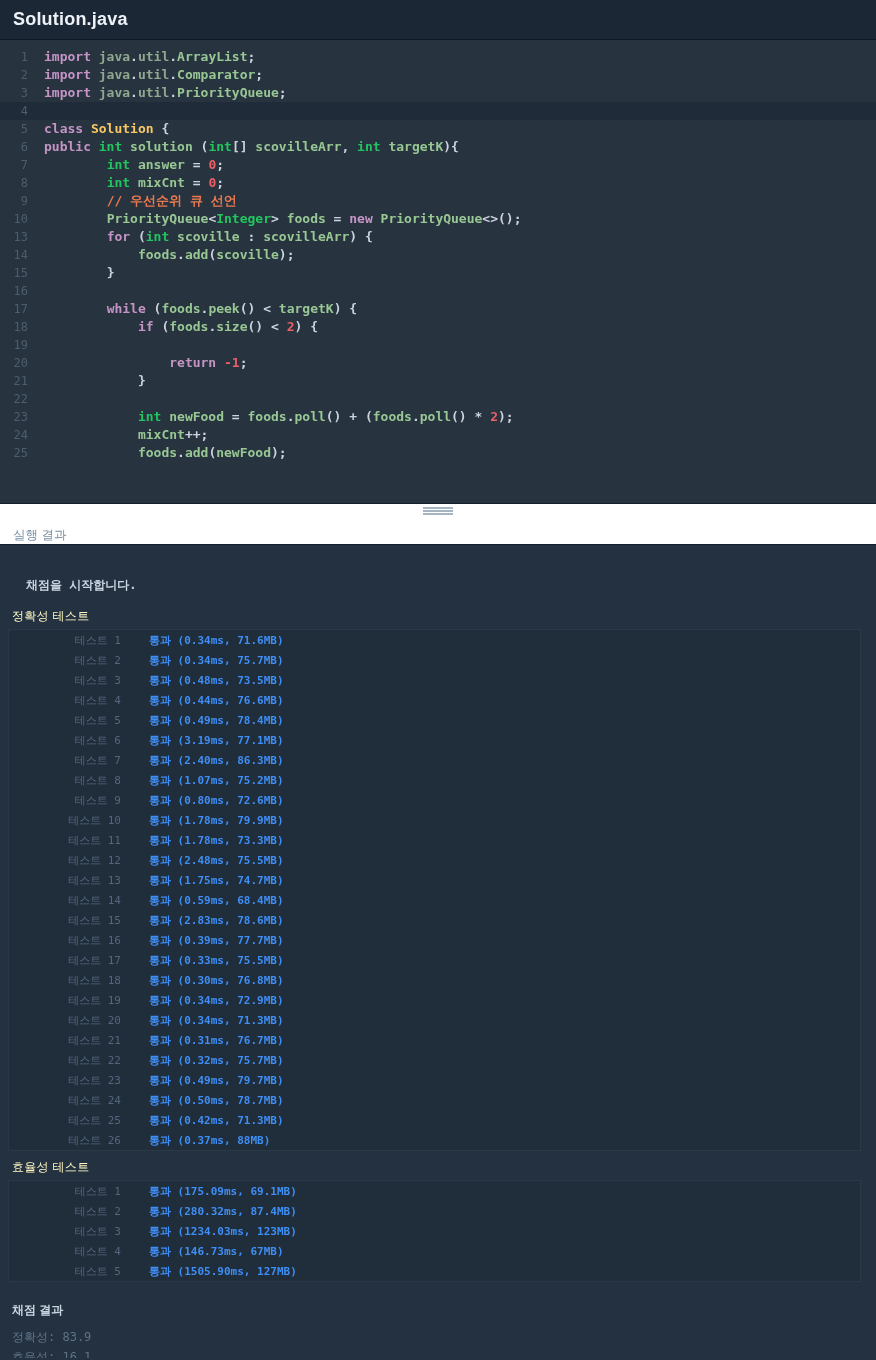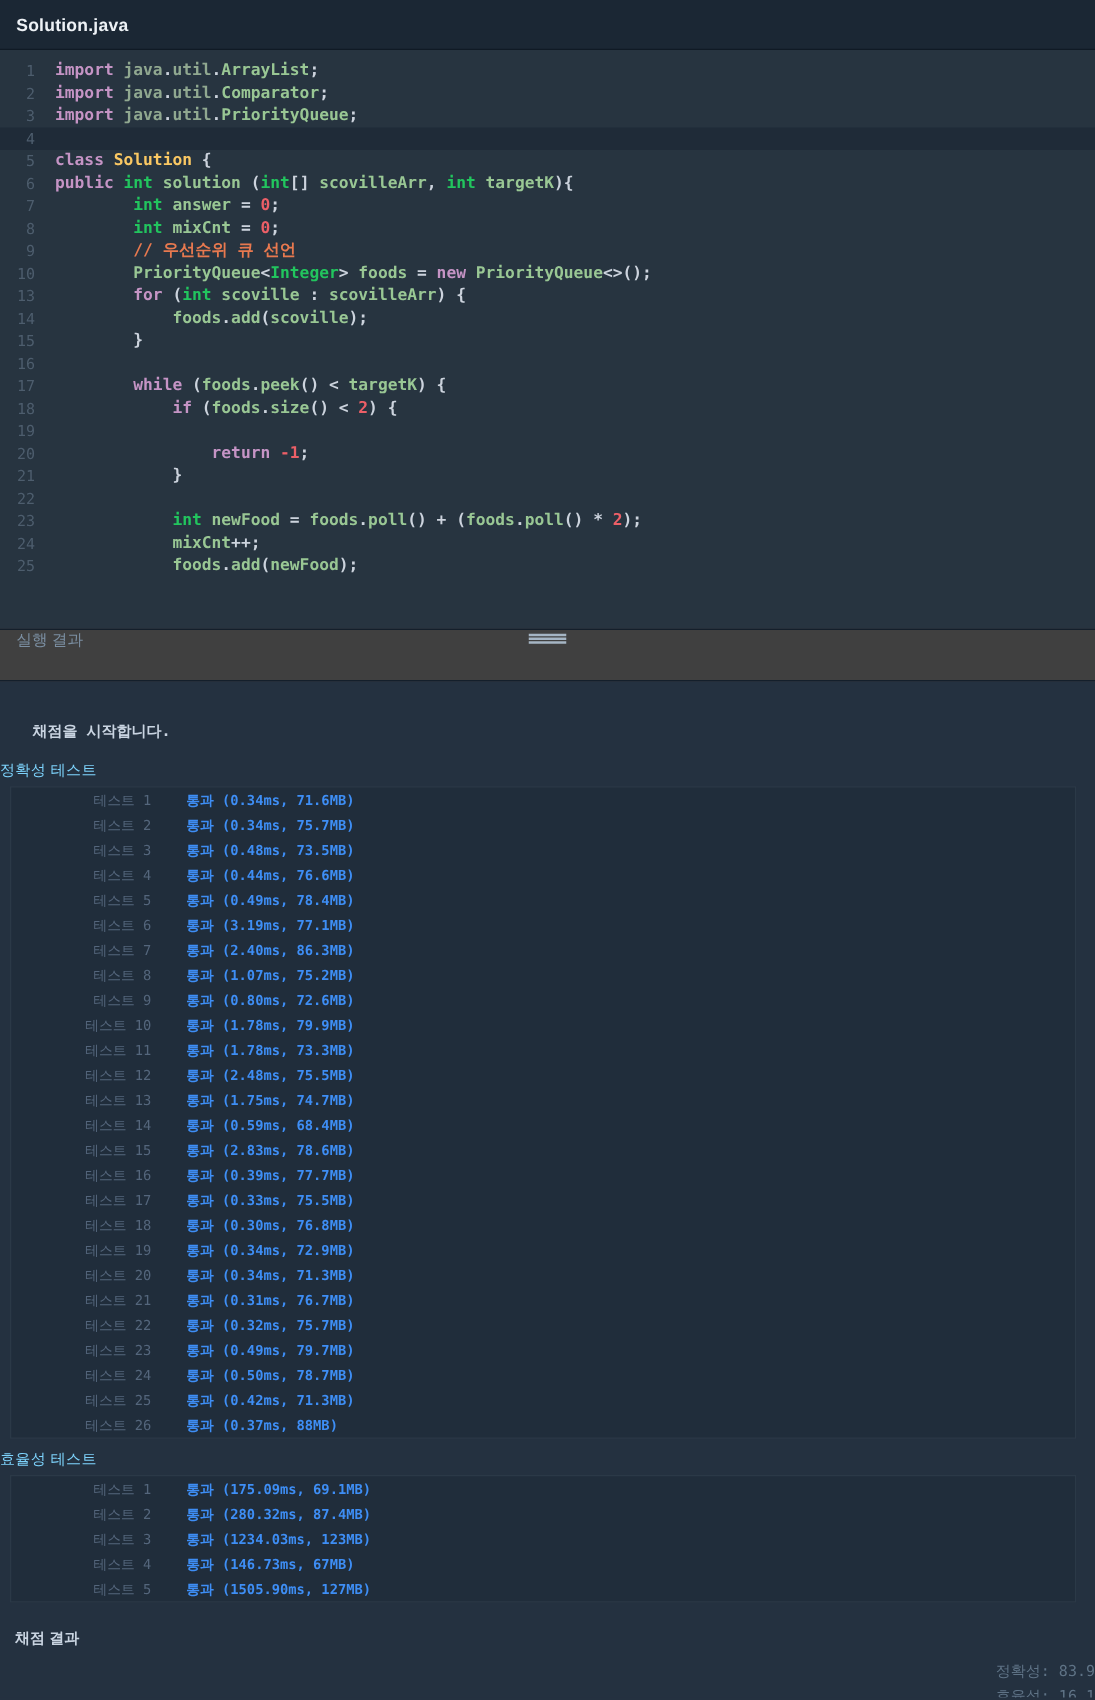--- a/index.html
+++ b/index.html
@@ -8,21 +8,21 @@
     background:#243140;
     font-family:"Liberation Sans", sans-serif;
     -webkit-font-smoothing:antialiased;
   }
   
   .titlebar{
     height:40px;background:#1b2734;border-bottom:1px solid #101a25;
     display:flex;align-items:center;padding-left:13px;box-sizing:border-box;
   }
   .titlebar .title{
-    color:#eef2f6;font-size:14px;font-weight:bold;letter-spacing:.2px;
+    color:#eef2f6;font-size:18px;font-weight:bold;letter-spacing:.2px;
   }
   
   .editor{
     height:463px;background:#273440;box-sizing:border-box;
     padding-top:8px;overflow:hidden;position:relative;
     font-family:"DejaVu Sans Mono","Liberation Mono",monospace;
   }
   .code-line{
     height:18px;line-height:18px;display:flex;white-space:pre;
     font-size:13px;
@@ -36,43 +36,43 @@
   .tok-kw{color:#c594c5;}
   .tok-ty{color:#22c55e;}
   .tok-id{color:#99c794;}
   .tok-sol{color:#fac863;}
   .tok-pkg{color:#90a890;}
   .tok-num{color:#ec5f67;}
   .tok-cm{color:#e8794f;}
   .tok-pl{color:#ccd3dd;}
   
   .runbar{
-    height:42px;background:#404040;position:relative;
+    height:42px;background:#ffffff;position:relative;
     border-top:1px solid #141f2b;border-bottom:1px solid #141f2b;
-    display:flex;align-items:flex-start;padding-left:13px;box-sizing:border-box;
+    display:flex;align-items:flex-end;padding-left:13px;box-sizing:border-box;
   }
   .runbar .runlabel{color:#7b8fa2;font-size:12.5px;}
   .drag-handle{
     position:absolute;top:3px;left:50%;transform:translateX(-50%);
     width:30px;height:2px;background:#a5b5c4;
     box-shadow:0 3px 0 #a5b5c4,0 6px 0 #a5b5c4;
     cursor:row-resize;
   }
   
   .grading{
     height:813px;background:#243140;box-sizing:border-box;
     padding-top:32px;overflow:hidden;
   }
   .start-msg{
     color:#c9d4e1;font-size:12px;font-weight:bold;
     padding-left:26px;margin-bottom:14px;
     font-family:"DejaVu Sans Mono","Liberation Mono",monospace;
   }
   .test-header{
-    color:#7dd3fc;font-size:12px;margin-bottom:4px;
+    color:#fef9c3;font-size:12px;padding-left:12px;margin-bottom:4px;
     letter-spacing:.3px;
   }
   .test-box{
     margin:0 15px 8px 8px;background:#202d3b;border:1px solid #2b3947;
     box-sizing:border-box;
   }
   .test-row{
     height:20px;display:flex;align-items:center;
     font-family:"DejaVu Sans Mono","Liberation Mono",monospace;
     font-size:11px;white-space:pre;
@@ -82,21 +82,21 @@
   }
   .test-row .tresult{
     margin-left:28px;color:#3e8ef5;font-weight:bold;
   }
   .result-title{
     color:#c9d4e1;font-size:12px;font-weight:bold;
     padding-left:12px;margin-top:20px;margin-bottom:8px;
   }
   .result-line{
     color:#5f7386;font-size:12px;line-height:20px;padding-left:12px;
-    font-family:"DejaVu Sans Mono","Liberation Mono",monospace;white-space:pre;text-align:right;
+    font-family:"DejaVu Sans Mono","Liberation Mono",monospace;white-space:pre;
   }
 </style>
 </head>
 <body>
 
 <div class="titlebar">
   <span class="title">Solution.java</span>
 </div>
 
 <div class="editor">

